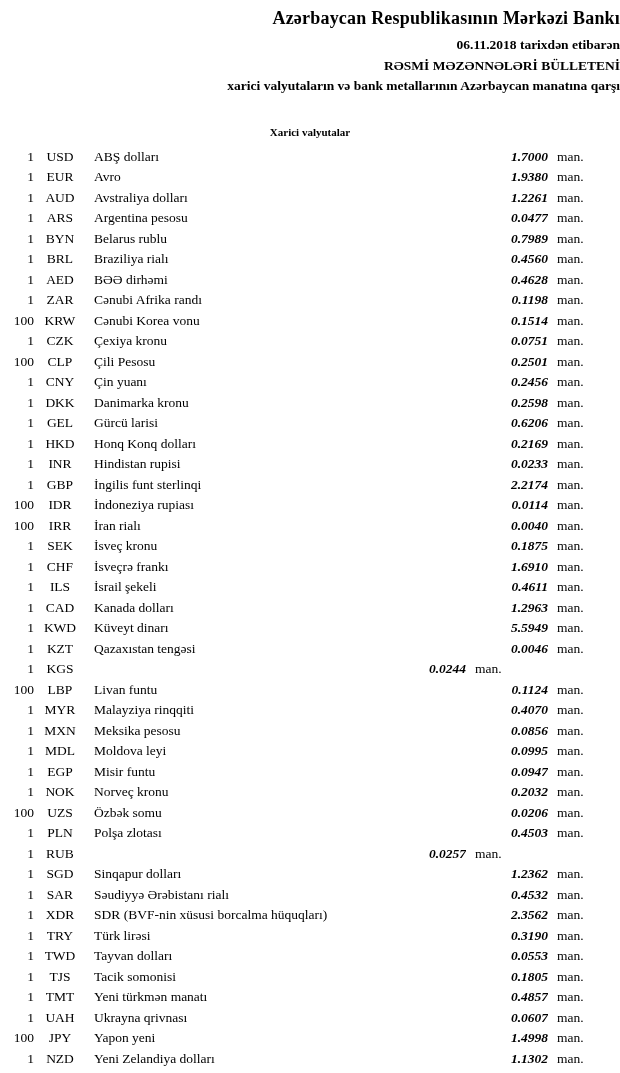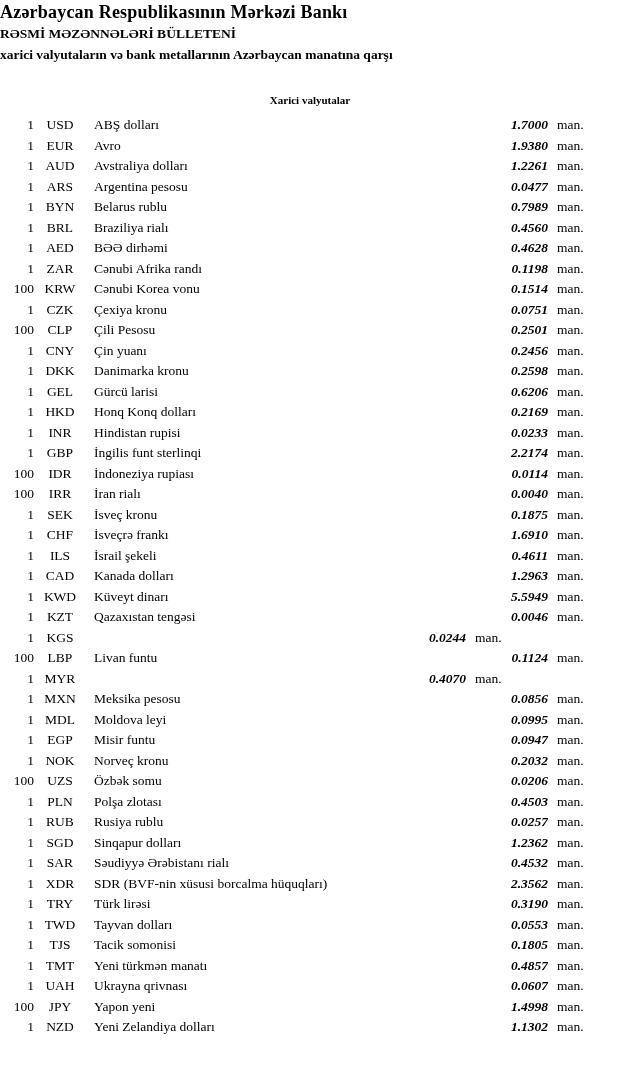--- a/index.html
+++ b/index.html
@@ -5,21 +5,21 @@
   html, body { margin: 0; padding: 0; background: #ffffff; }
   .page {
     width: 620px;
     height: 1073px;
     background: #ffffff;
     color: #000000;
     font-family: "Liberation Serif", serif;
     box-sizing: border-box;
     overflow: hidden;
   }
-  .header { text-align: left; padding-top: 1px; }
+  .header { text-align: right; padding-top: 7px; }
   .bank-title {
     font-size: 18px;
     font-weight: bold;
     margin: 0;
     line-height: 23px;
     letter-spacing: 0.2px;
   }
   .hline {
     font-size: 13.5px;
     font-weight: bold;
@@ -51,20 +51,21 @@
   .cell.name { padding-left: 8px; }
   .cell.rate { text-align: right; font-weight: bold; font-style: italic; }
   .cell.unit { padding-left: 9px; }
 </style>
 </head>
 <body>
 
 <div class="page">
   <div class="header">
     <h1 class="bank-title">Azərbaycan Respublikasının Mərkəzi Bankı</h1>
+    <div class="hline first">06.11.2018 tarixdən etibarən</div>
     <div class="hline">RƏSMİ MƏZƏNNƏLƏRİ BÜLLETENİ</div>
     <div class="hline">xarici valyutaların və bank metallarının Azərbaycan manatına qarşı</div>
   </div>
 
   <div class="section-title">Xarici valyutalar</div>
 
   <div class="rates" id="rates-table">
       <div class="row">
         <span class="cell qty">1</span>
         <span class="cell code">USD</span>
@@ -249,20 +250,21 @@
       <div class="row">
         <span class="cell qty">100</span>
         <span class="cell code">LBP</span>
         <span class="cell name">Livan funtu</span>
         <span class="cell rate">0.1124</span>
         <span class="cell unit">man.</span>
       </div>
       <div class="row">
         <span class="cell qty">1</span>
         <span class="cell code">MYR</span>
+        <span class="cell name">Malayziya rinqqiti</span>
         <span class="cell rate">0.4070</span>
         <span class="cell unit">man.</span>
       </div>
       <div class="row">
         <span class="cell qty">1</span>
         <span class="cell code">MXN</span>
         <span class="cell name">Meksika pesosu</span>
         <span class="cell rate">0.0856</span>
         <span class="cell unit">man.</span>
       </div>
@@ -297,21 +299,20 @@
       <div class="row">
         <span class="cell qty">1</span>
         <span class="cell code">PLN</span>
         <span class="cell name">Polşa zlotası</span>
         <span class="cell rate">0.4503</span>
         <span class="cell unit">man.</span>
       </div>
       <div class="row">
         <span class="cell qty">1</span>
         <span class="cell code">RUB</span>
-        <span class="cell name">Rusiya rublu</span>
         <span class="cell rate">0.0257</span>
         <span class="cell unit">man.</span>
       </div>
       <div class="row">
         <span class="cell qty">1</span>
         <span class="cell code">SGD</span>
         <span class="cell name">Sinqapur dolları</span>
         <span class="cell rate">1.2362</span>
         <span class="cell unit">man.</span>
       </div>

